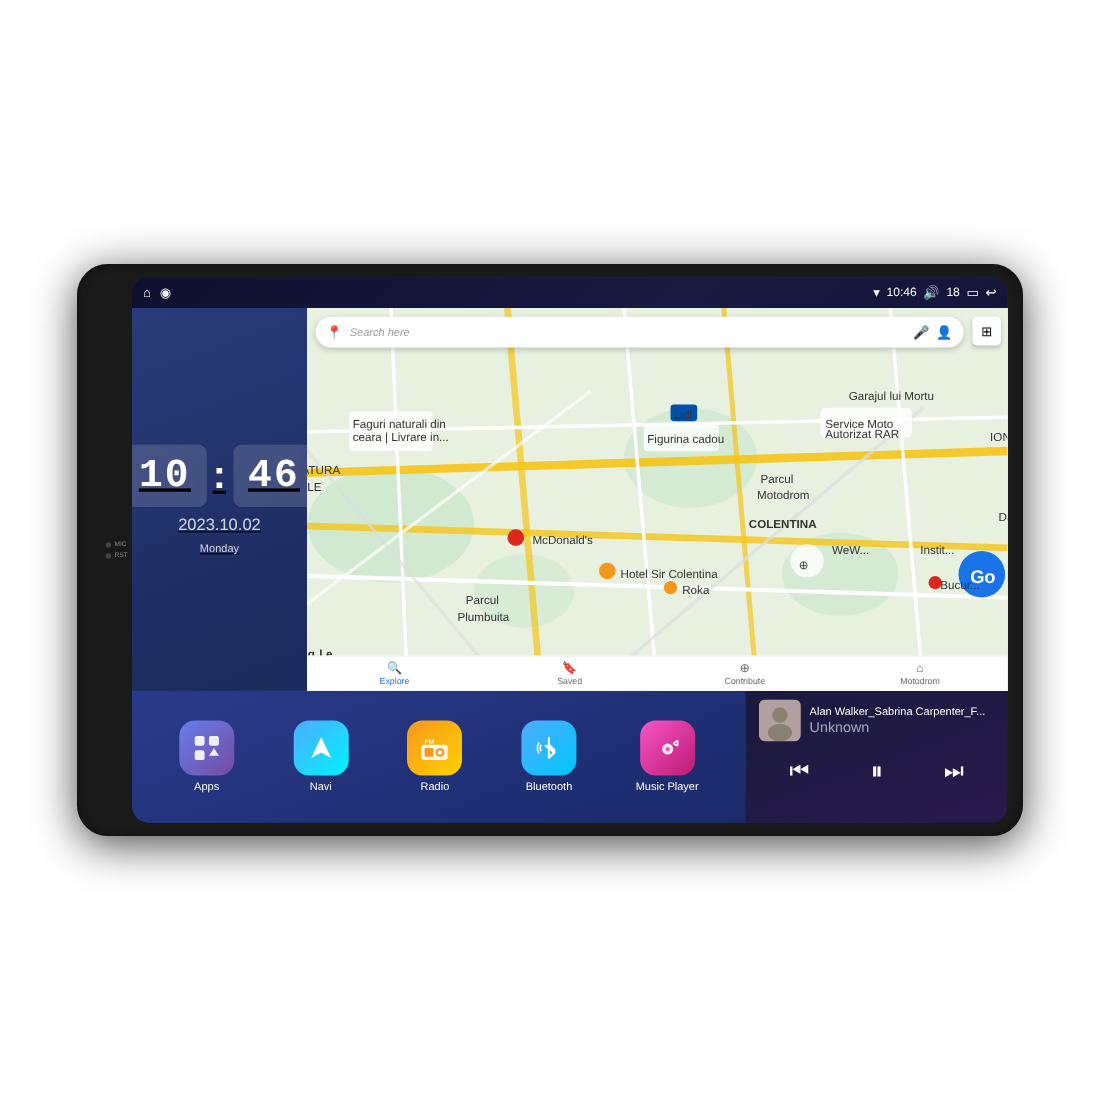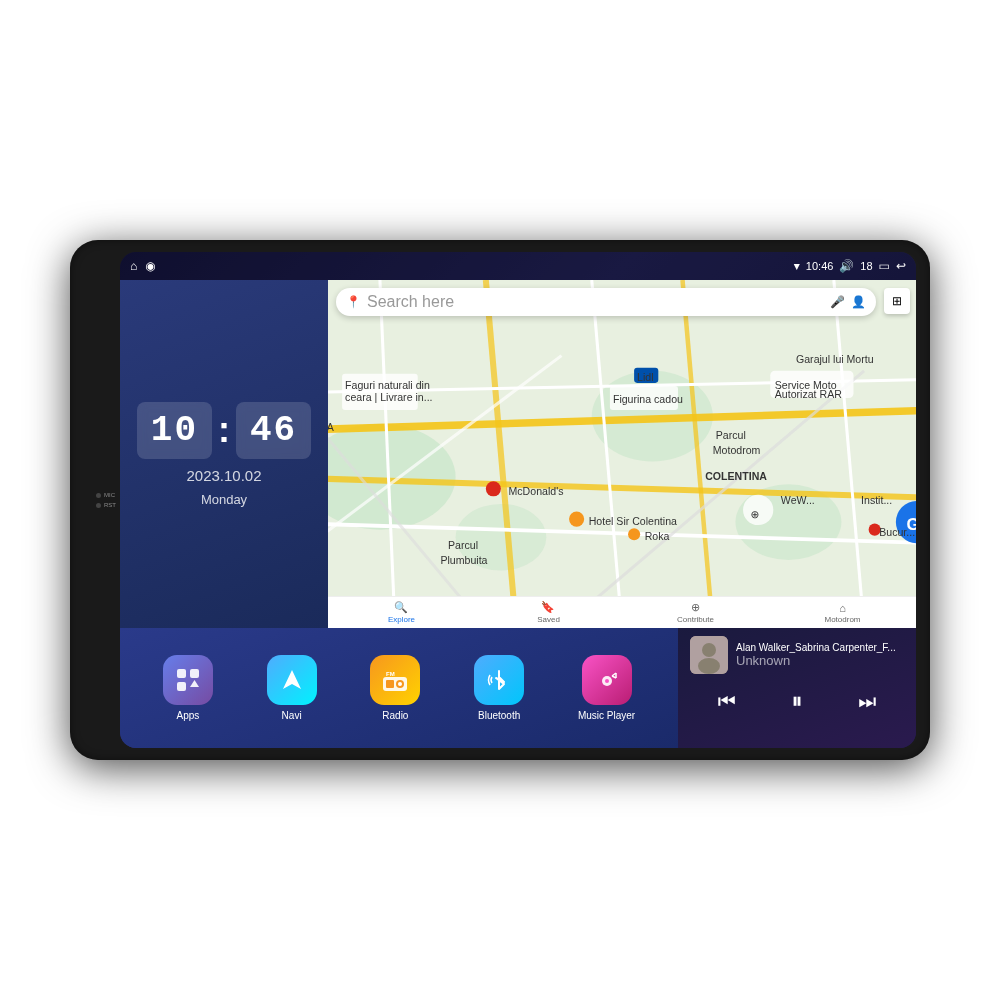--- a/index.html
+++ b/index.html
@@ -101,28 +101,29 @@
     }
 
     .top-section {
       display: flex;
       flex: 1;
       gap: 0;
     }
 
     
     .clock-widget {
-      width: 208px;
+      width: 159px;
       background: linear-gradient(160deg, #2a3a7a 0%, #1a2a5a 100%);
       display: flex;
       flex-direction: column;
       align-items: center;
       justify-content: center;
       padding: 16px;
       gap: 8px;
+      text-decoration: underline;
     }
 
     .clock-display {
       display: flex;
       align-items: center;
       gap: 6px;
     }
 
     .clock-block {
       background: rgba(255,255,255,0.15);
@@ -143,21 +144,21 @@
     }
 
     .clock-date {
       color: rgba(255,255,255,0.8);
       font-size: 15px;
       text-align: center;
     }
 
     .clock-day {
       color: rgba(255,255,255,0.8);
-      font-size: 13px;
+      font-size: 10px;
       text-align: right;
     }
 
     
     .map-widget {
       flex: 1;
       background: #e8e8e0;
       position: relative;
       overflow: hidden;
     }
@@ -179,22 +180,23 @@
       z-index: 5;
     }
 
     .map-search-icon {
       color: #ea4335;
       font-size: 12px;
     }
 
     .map-search-text {
       color: #999;
-      font-size: 16px;
-      flex: 1;
+      font-size: 10px;
+      flex: 1;
+      font-style: italic;
     }
 
     .map-voice-icon {
       color: #4285f4;
       font-size: 12px;
     }
 
     .map-account-icon {
       color: #666;
       font-size: 12px;

